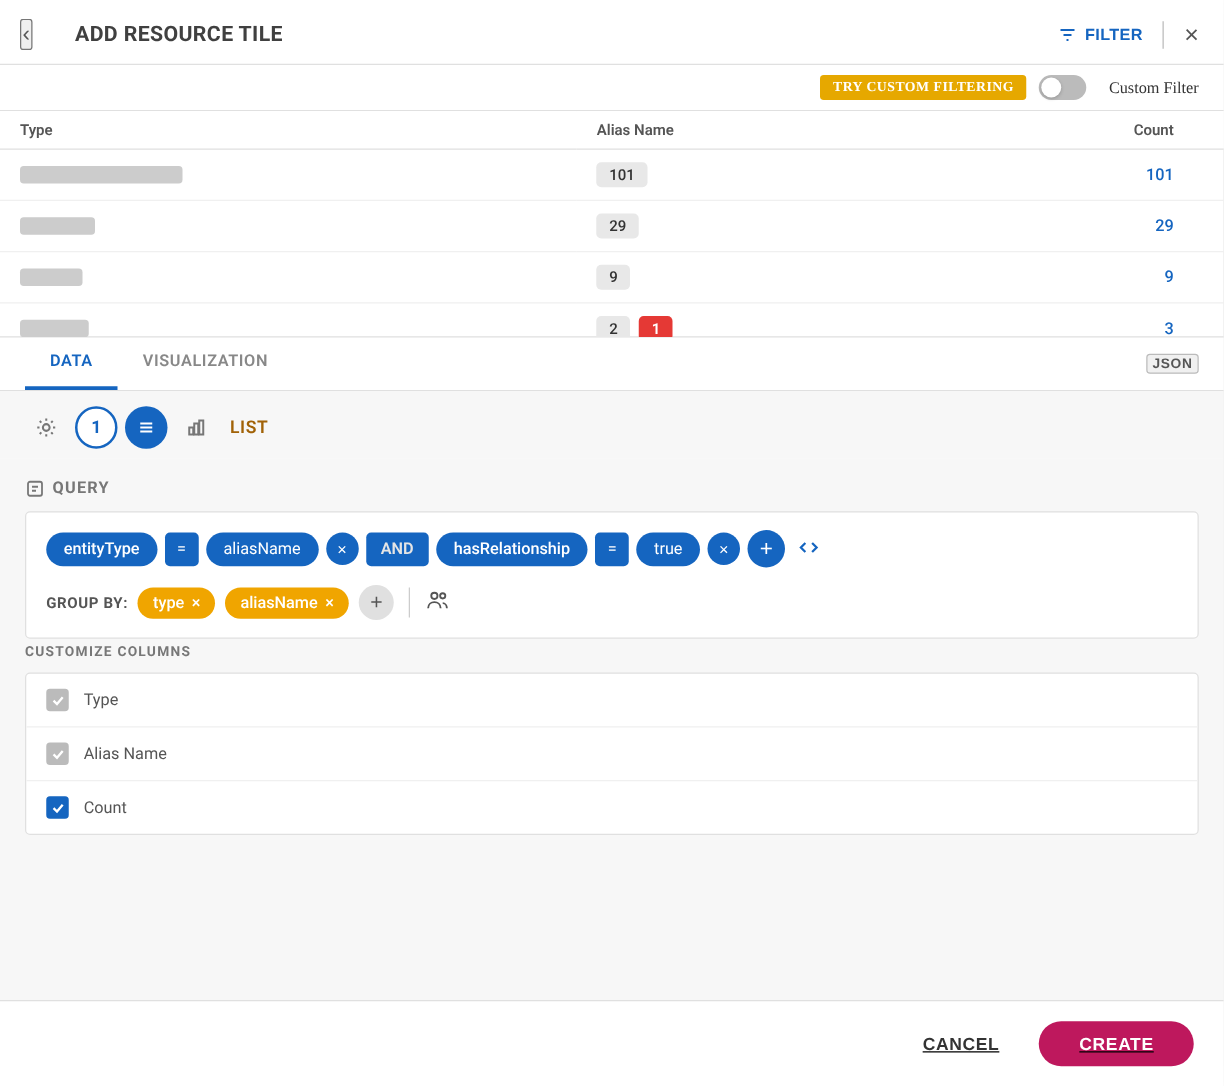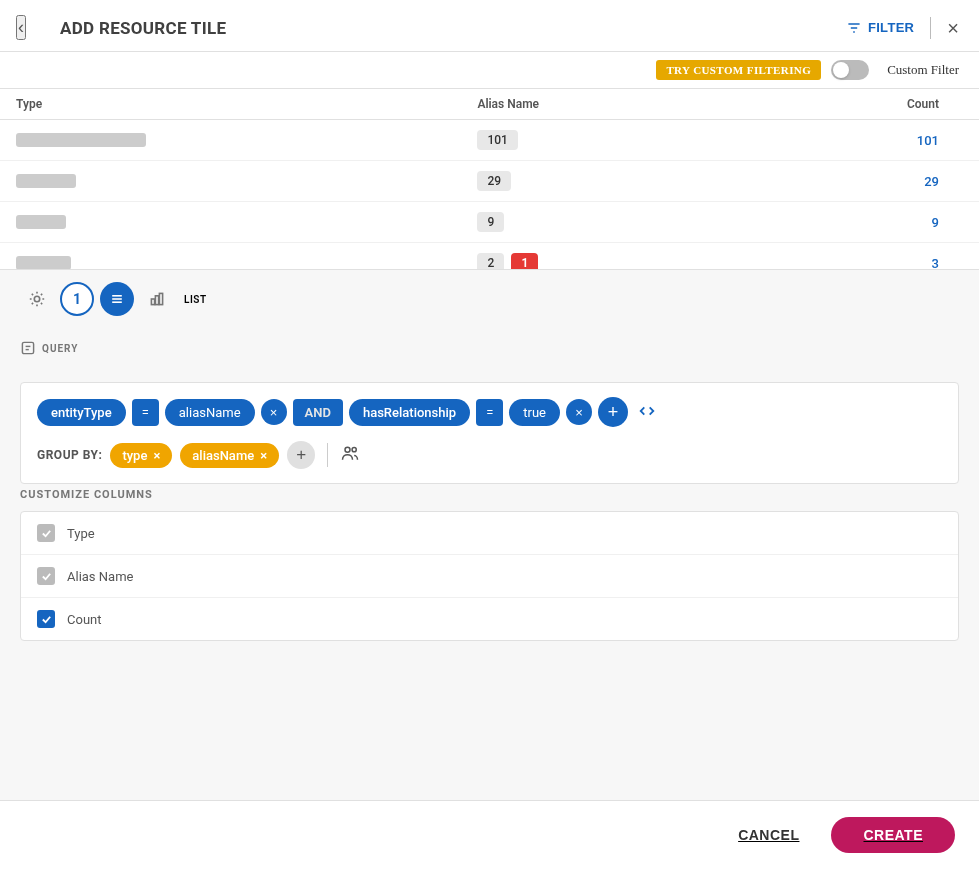--- a/index.html
+++ b/index.html
@@ -273,45 +273,45 @@
       background: #fff;
       display: flex;
       align-items: center;
       justify-content: center;
       cursor: pointer;
       font-size: 14px;
       font-weight: 700;
       color: #1565c0;
     }
     .list-label {
-      font-size: 10px;
+      font-size: 14px;
       font-weight: 600;
-      color: #000000;
+      color: #a16207;
       margin-left: 4px;
       letter-spacing: 0.5px;
     }
 
     
     .main-content {
       flex: 1;
       overflow-y: auto;
       background: #f7f7f7;
       padding: 0 20px 20px;
     }
 
     
     .section-label {
-      font-size: 10px;
+      font-size: 13px;
       font-weight: 700;
       color: #777;
       letter-spacing: 1px;
-      margin-bottom: 26px;
+      margin-bottom: 10px;
       margin-top: 16px;
       display: flex;
-      align-items: center;
+      align-items: flex-start;
       gap: 6px;
     }
     .query-box {
       background: #fff;
       border: 1px solid #e0e0e0;
       border-radius: 4px;
       padding: 14px 16px;
     }
     .query-row {
       display: flex;
@@ -596,20 +596,29 @@
               <span class="alias-badge">2</span>
               <span class="alias-badge-red">1</span>
             </td>
             <td class="count-cell">3</td>
           </tr>
         </tbody>
       </table>
     </div>
   </div>
 
+  <div class="tabs-bar">
+    <div class="tabs-left">
+      <div class="tab active">DATA</div>
+      <div class="tab">VISUALIZATION</div>
+    </div>
+    <button class="json-btn">
+      <span class="json-icon">JSON</span>
+    </button>
+  </div>
 
   <div class="toolbar">
     <button class="tool-btn" title="Settings">
       <svg width="18" height="18" viewBox="0 0 20 20" fill="none" stroke="#777" stroke-width="1.8">
         <circle cx="10" cy="10" r="3"></circle>
         <path d="M10 2v2M10 16v2M2 10h2M16 10h2M4.22 4.22l1.42 1.42M14.36 14.36l1.42 1.42M4.22 15.78l1.42-1.42M14.36 5.64l1.42-1.42"></path>
       </svg>
     </button>
     <div class="tool-btn-number">
       <span>1</span>

